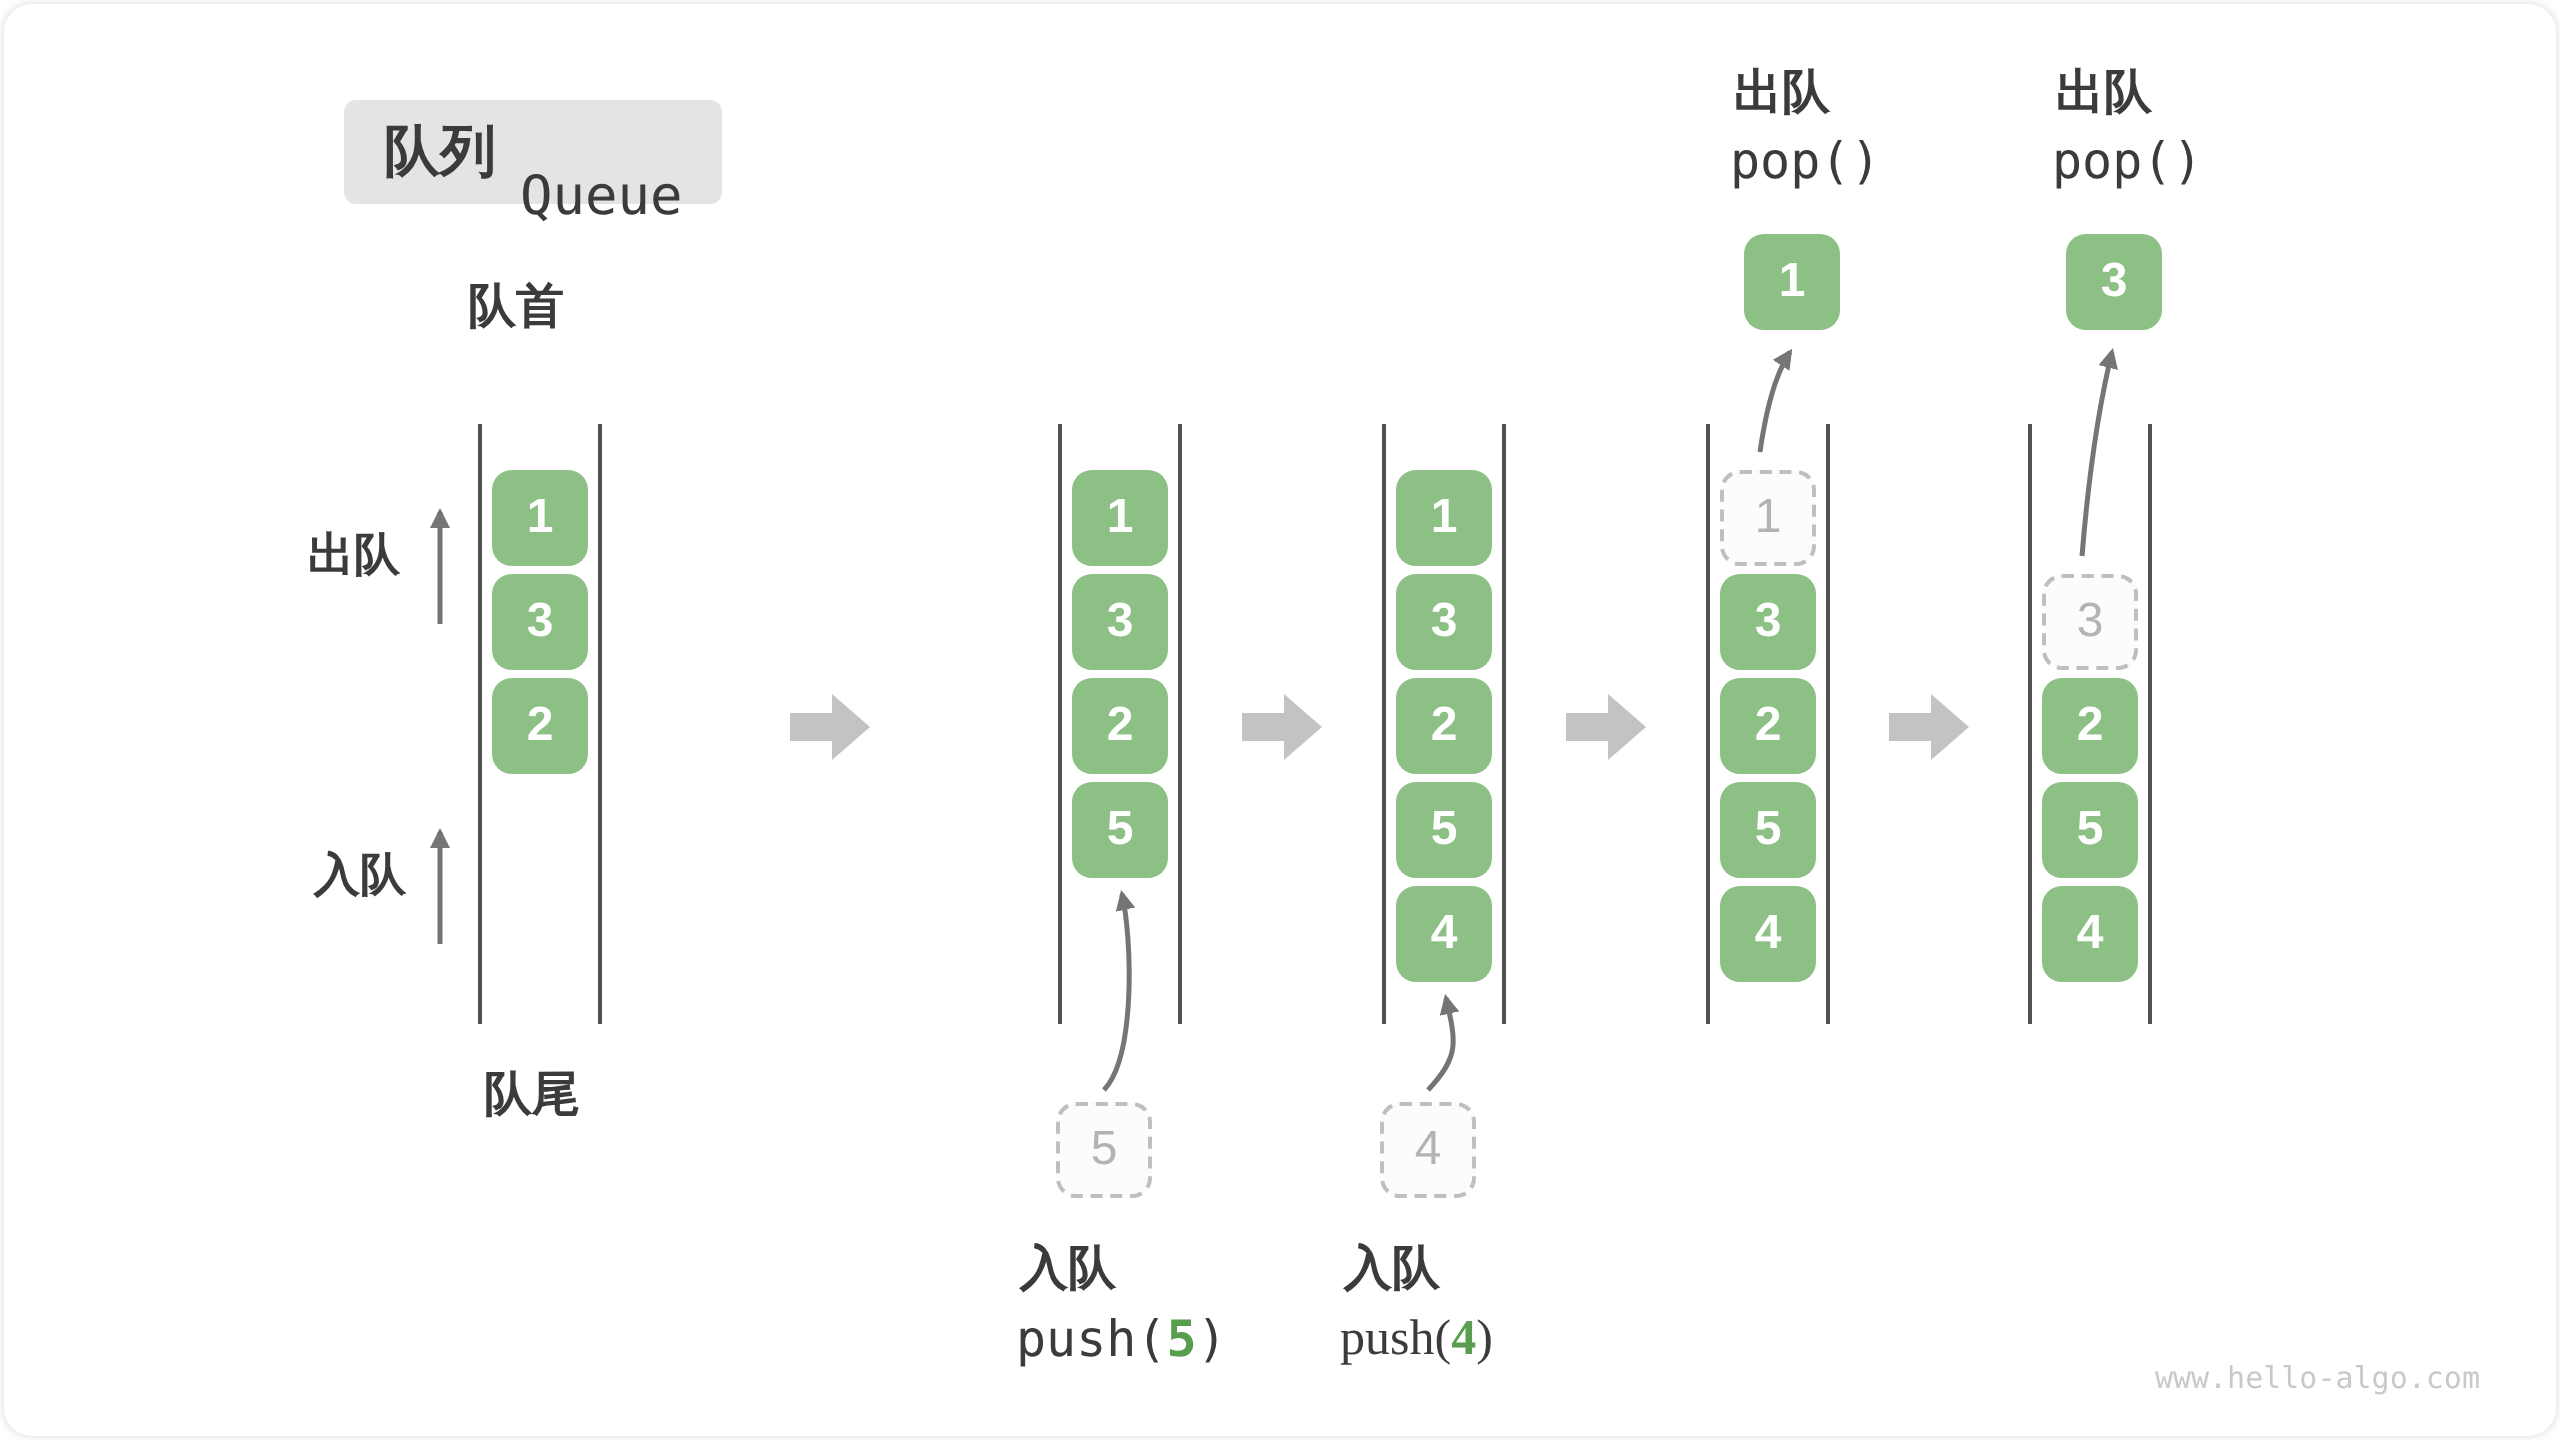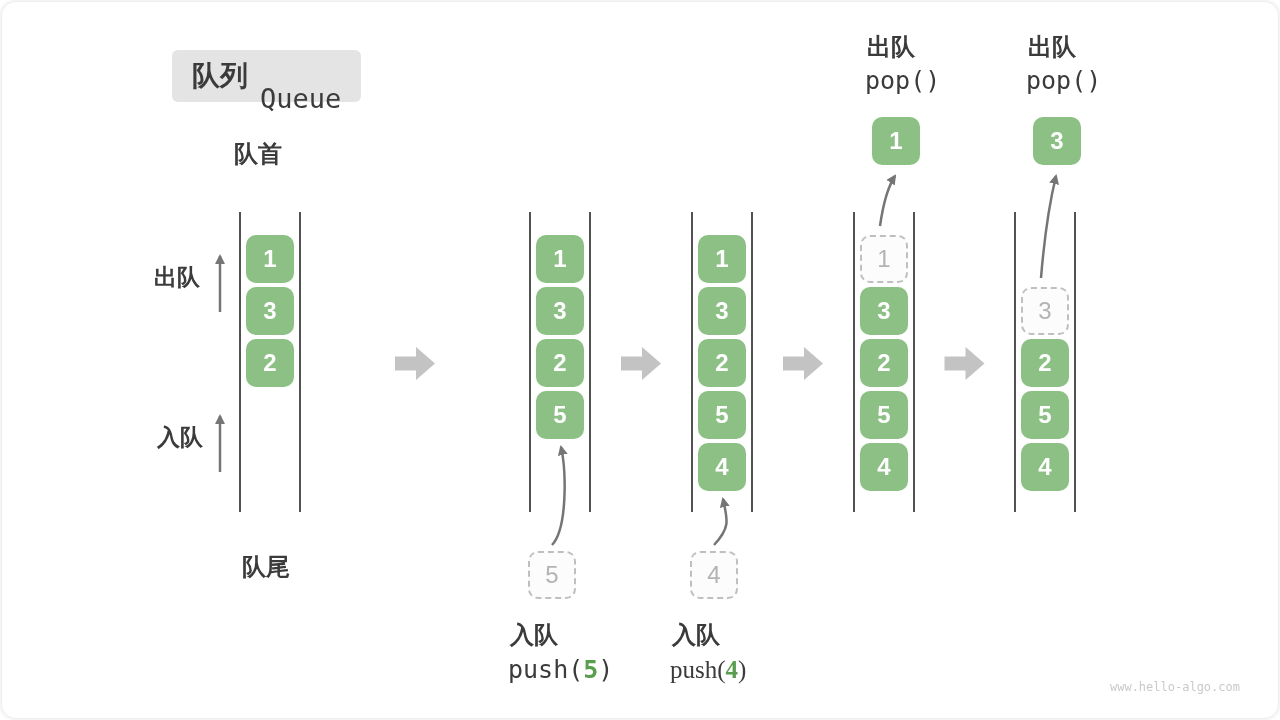--- a/index.html
+++ b/index.html
@@ -21,35 +21,35 @@
   .wall{position:absolute;width:2px;height:300px;background:var(--wall,#525252);}
   .qbox{
     position:absolute;width:48px;height:48px;border-radius:10px;box-sizing:border-box;
     display:flex;align-items:center;justify-content:center;font-size:24px;font-weight:700;
   }
   .qbox.green{background:var(--box-green,#8cc084);color:var(--box-text,#fff);}
   .qbox.dashed{border:2px dashed var(--dashed-border,#bfbfbf);background:#fcfcfc;color:var(--dashed-text,#b3b3b3);font-weight:500;}
   #overlay{position:absolute;left:0;top:0;width:1276px;height:716px;pointer-events:none;}
   .watermark{
     position:absolute;right:38px;top:678px;font-family:"DejaVu Sans Mono",monospace;
-    font-size:12px;color:var(--watermark-gray,#c9c9c9);
+    font-size:15px;color:var(--watermark-gray,#c9c9c9);
   }
 </style>
 </head>
 <body>
 
 <div id="canvas">
 
   <div class="title-box">
     <span class="title-zh">队列</span>
     <span class="title-en">Queue</span>
   </div>
 
   <span class="cjk abs" style="left:232px;top:139px;">队首</span>
-  <span class="cjk abs" style="left:240px;top:552px;">队尾</span>
+  <span class="cjk abs" style="left:240px;top:533px;">队尾</span>
   <span class="cjk abs" style="left:152px;top:263px;font-size:23px;">出队</span>
   <span class="cjk abs" style="left:155px;top:423px;font-size:23px;">入队</span>
 
   <svg id="overlay">
     <defs>
       <marker id="ah" markerUnits="userSpaceOnUse" markerWidth="12" markerHeight="12" refX="8" refY="5" orient="auto">
         <path d="M0,0 L10,5 L0,10 Z" style="fill:var(--thin-arrow,#757575)"></path>
       </marker>
     </defs>
   <path d="M218,310 L218,254" fill="none" stroke="#757575" stroke-width="2.5" marker-end="url(#ah)"></path>

